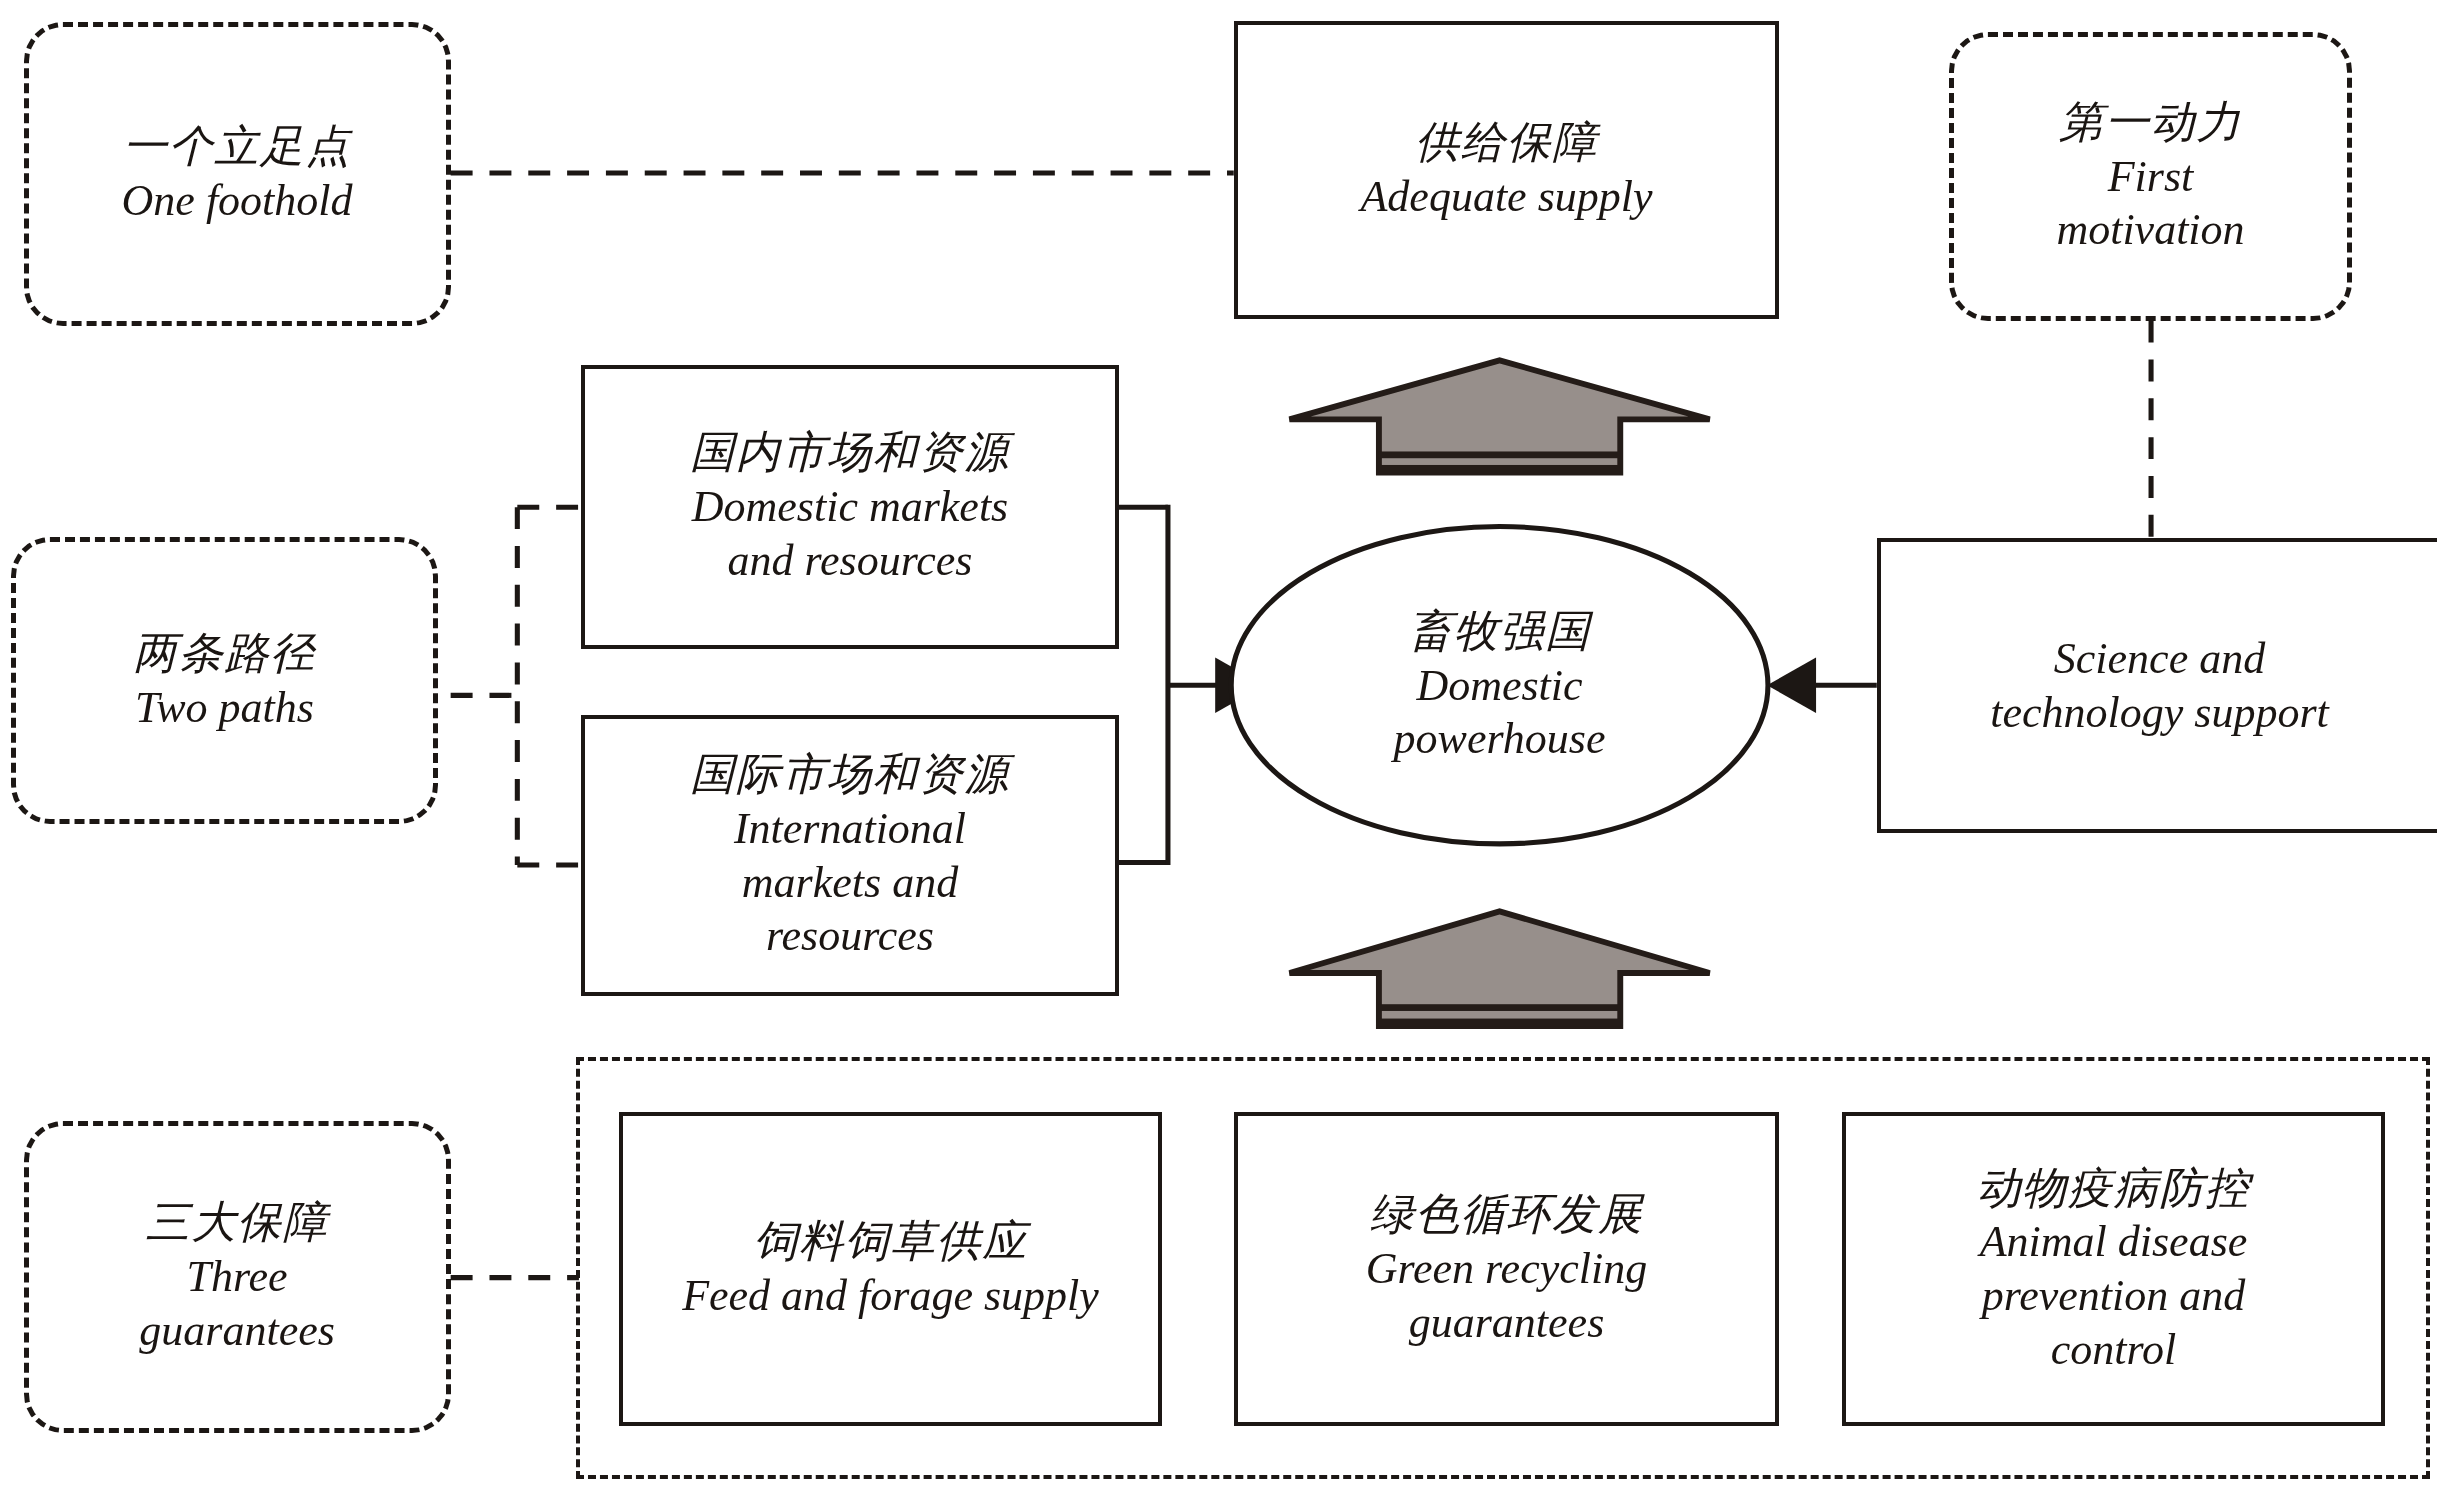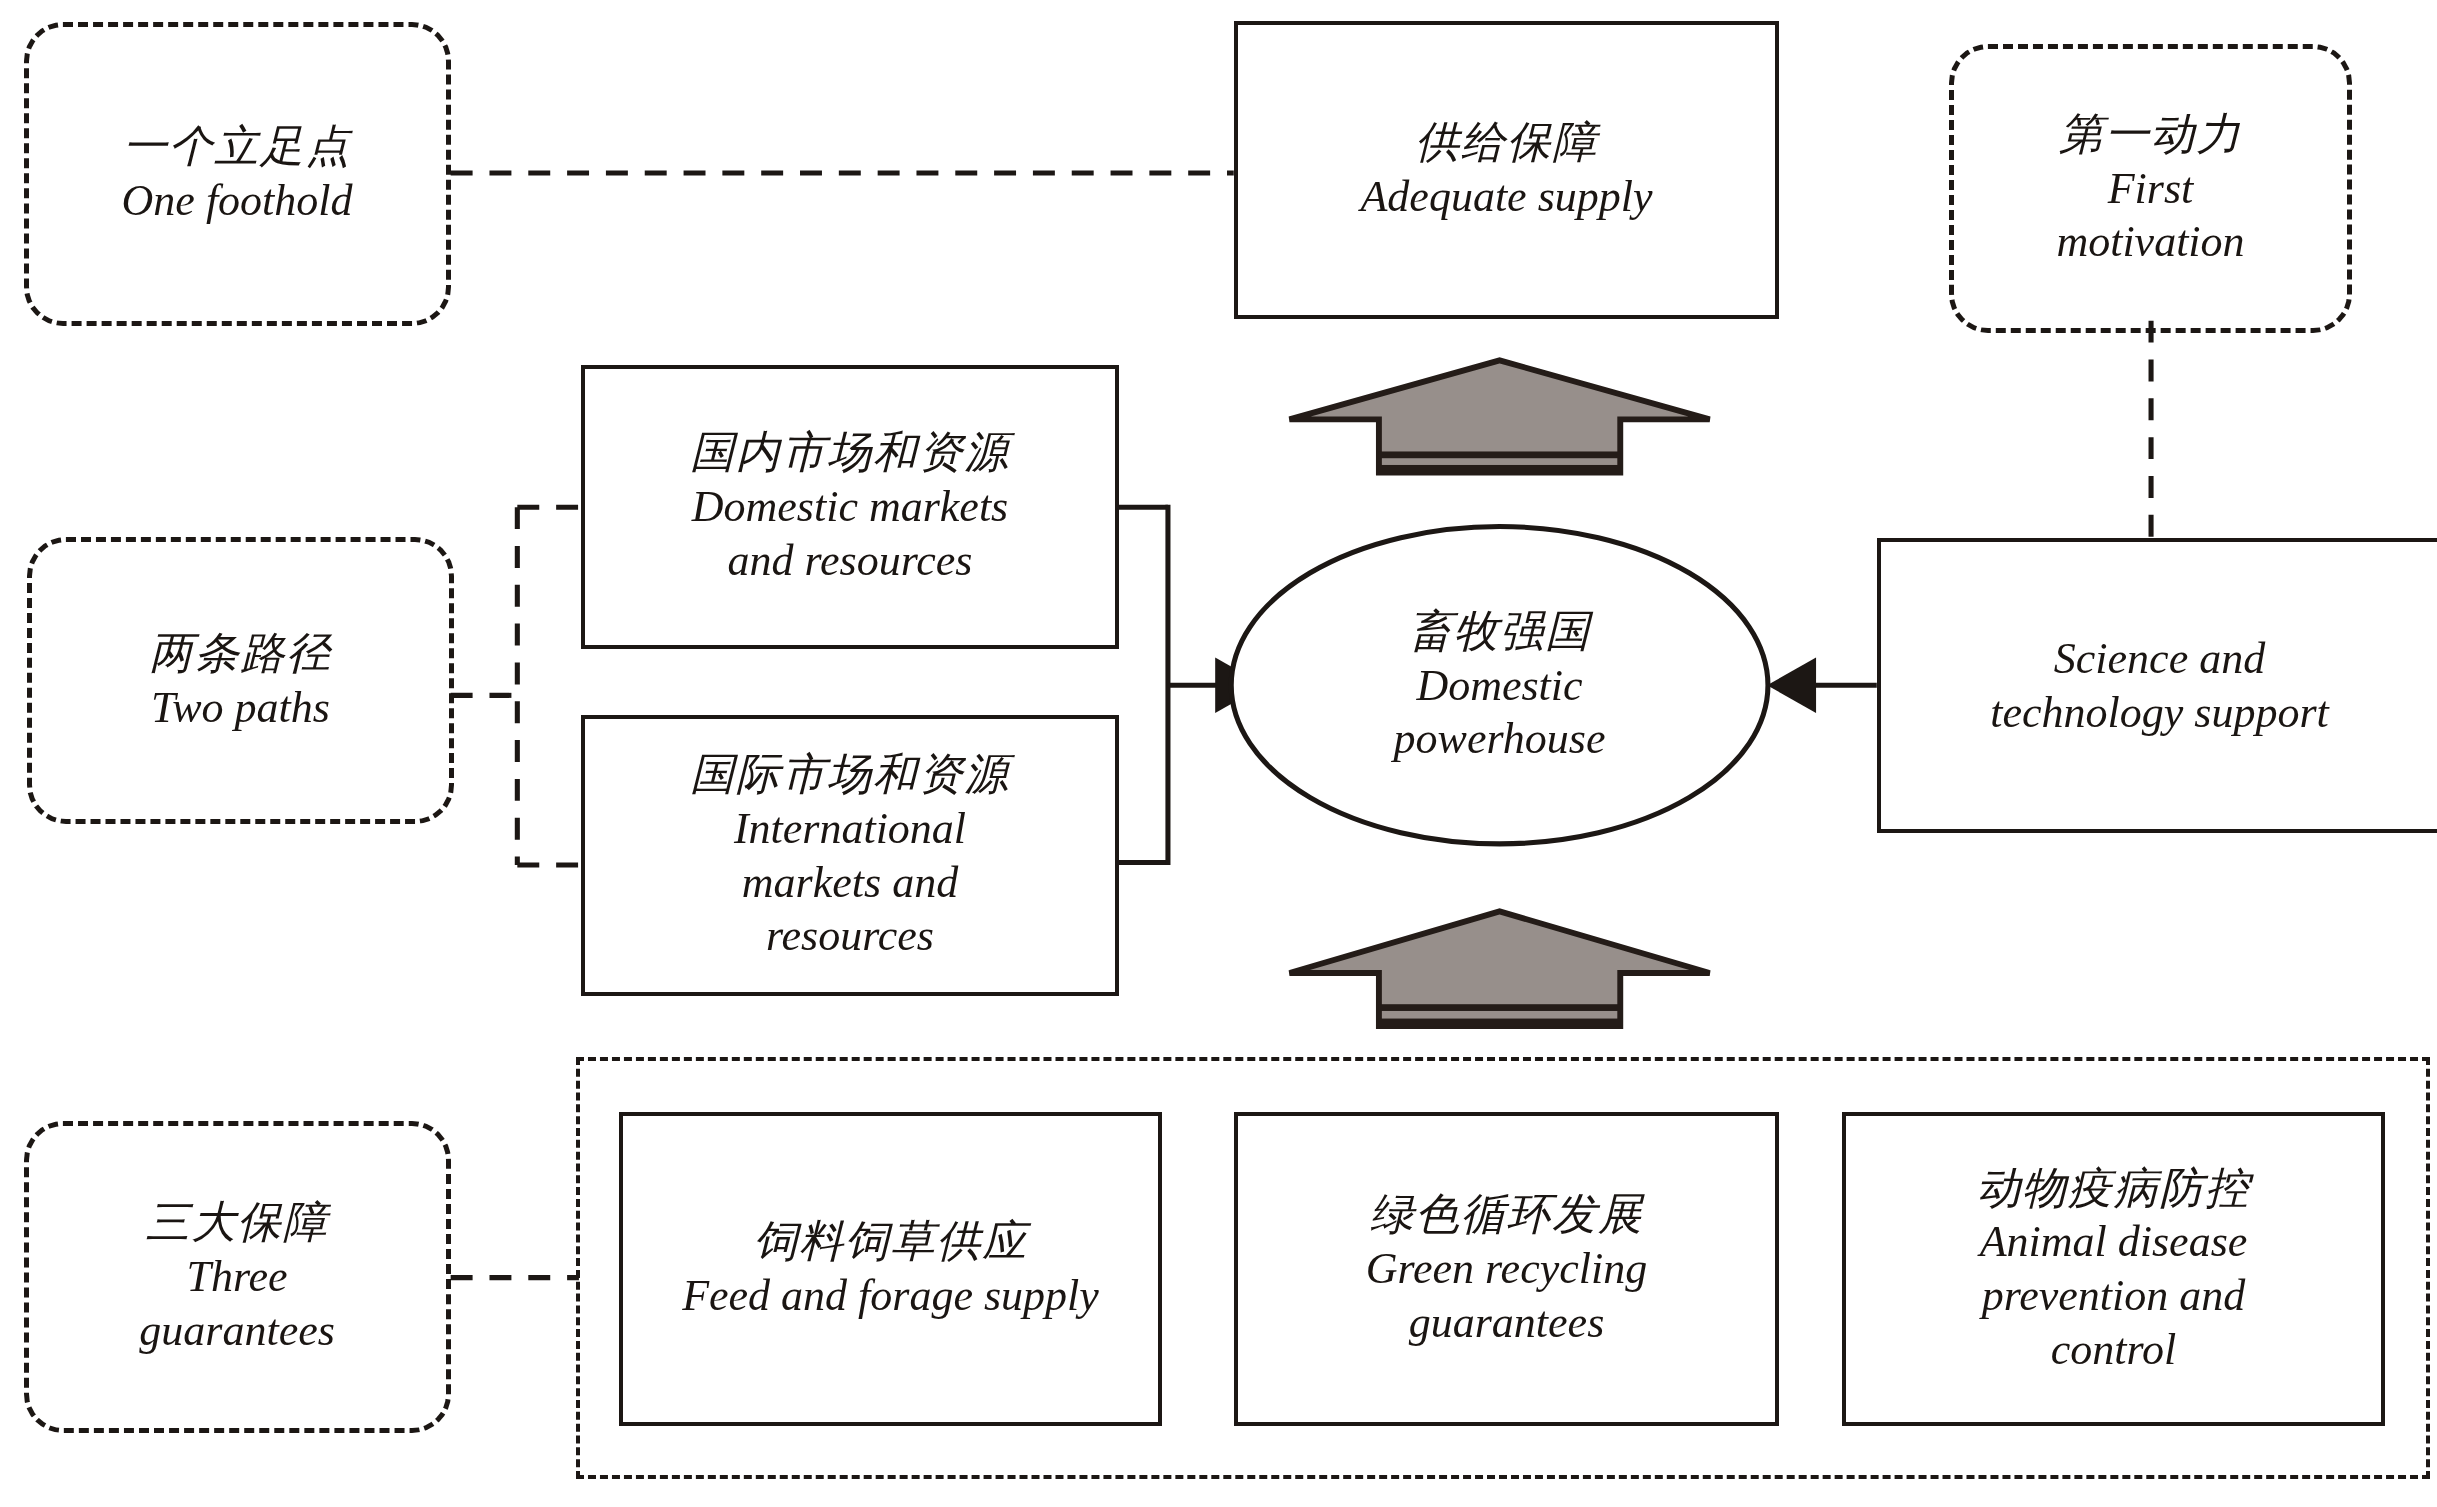--- a/index.html
+++ b/index.html
@@ -112,27 +112,27 @@
   <div class="node dashed-round" style="left:23.6px; top:22px; width:427px; height:304px;">
     <div class="cn">一个立足点</div>
     <div class="en">One foothold</div>
   </div>
 
   <div class="node solid-box" style="left:1234px; top:21px; width:545px; height:298px;">
     <div class="cn">供给保障</div>
     <div class="en">Adequate supply</div>
   </div>
 
-  <div class="node dashed-round" style="left:1949px; top:44px; width:403px; height:289px;text-align:center;">
+  <div class="node dashed-round" style="left:1949px; top:32px; width:403px; height:289px;text-align:center;">
     <div class="cn">第一动力</div>
     <div class="en">First</div>
     <div class="en">motivation</div>
   </div>
 
-  <div class="node dashed-round" style="left:27px; top:537px; width:427px; height:287px;">
+  <div class="node dashed-round" style="left:11px; top:537px; width:427px; height:287px;">
     <div class="cn">两条路径</div>
     <div class="en">Two paths</div>
   </div>
 
   <div class="node solid-box" style="left:581px; top:365px; width:538px; height:284px;">
     <div class="cn">国内市场和资源</div>
     <div class="en">Domestic markets</div>
     <div class="en">and resources</div>
   </div>
 

